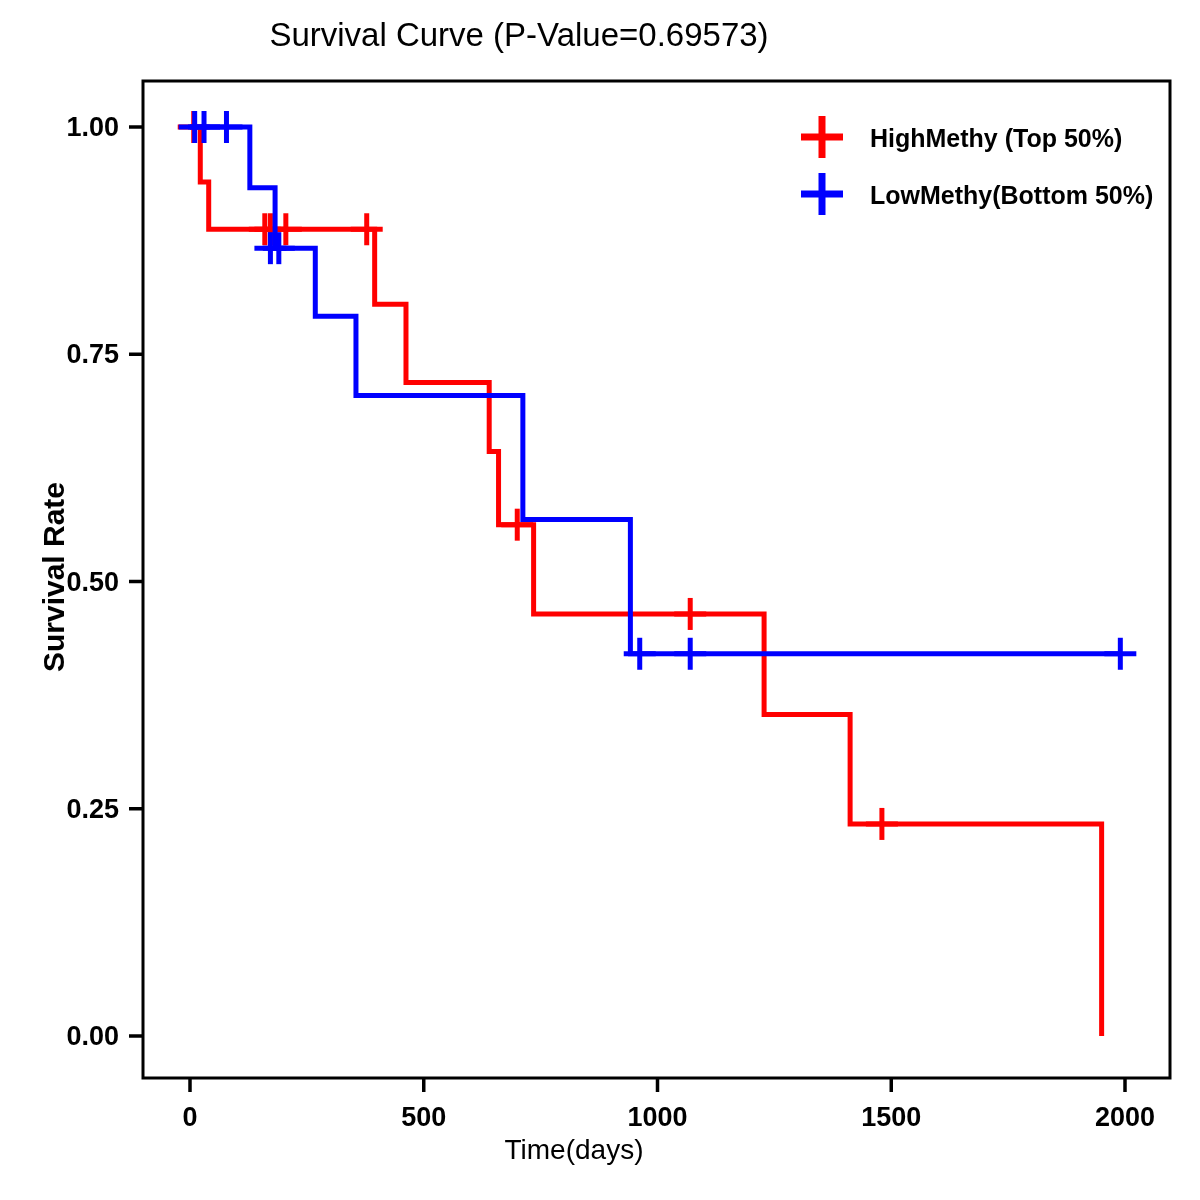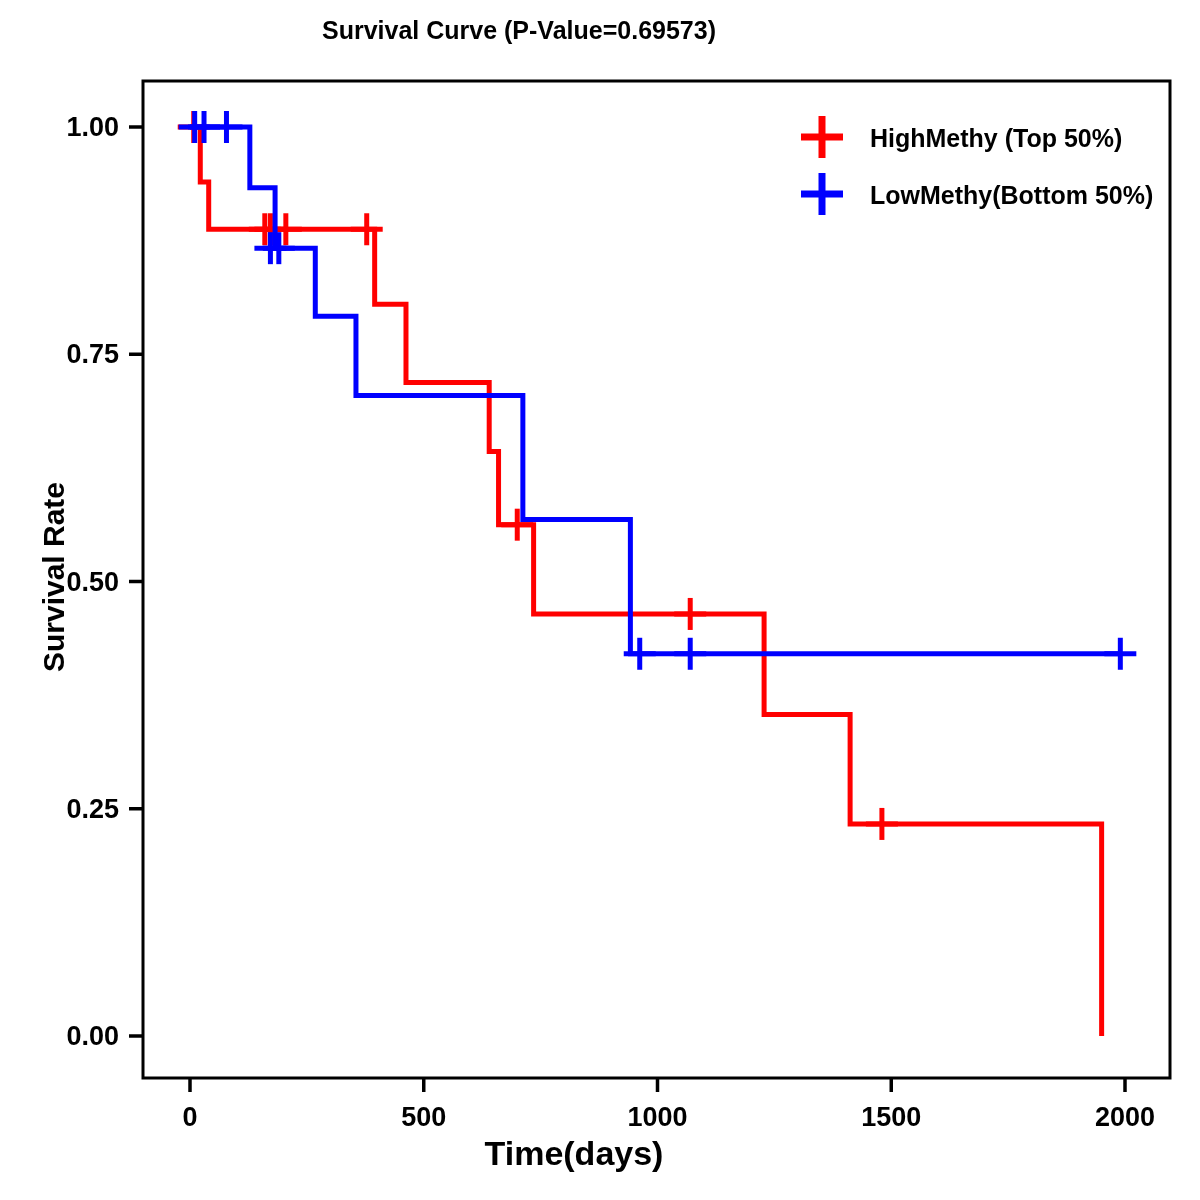--- a/index.html
+++ b/index.html
@@ -7,36 +7,36 @@
   body{
     width:1200px;height:1200px;
     background:#ffffff;
     font-family:"Liberation Sans", sans-serif;
     overflow:hidden;
   }
   #figure{position:relative;width:1200px;height:1200px;}
   #chart-title{
     position:absolute;left:0;top:16px;width:1038px;
     text-align:center;
-    font-size:25px;font-weight:bold;color:#000;
+    font-size:33px;font-weight:normal;color:#000;
     letter-spacing:0px;
   }
   #plot-svg{position:absolute;left:0;top:0;}
   #ylabel{
     position:absolute;
     left:-96px;top:560px;width:300px;
     transform:rotate(-90deg);
     transform-origin:center center;
     text-align:center;
     font-size:30px;font-weight:bold;color:#000;
   }
   #xlabel{
     position:absolute;left:0;top:1134px;width:1148px;
     text-align:center;
-    font-size:34px;font-weight:bold;color:#000;
+    font-size:28px;font-weight:normal;color:#000;
   }
   .tick-text{font-size:27px;font-weight:bold;fill:#000;font-family:"Liberation Sans", sans-serif;}
   .legend-text{font-size:25px;font-weight:bold;fill:#000;font-family:"Liberation Sans", sans-serif;}
 </style>
 </head>
 <body>
 
 <div id="figure">
 
   <div id="chart-title">Survival Curve (P-Value=0.69573)</div>

